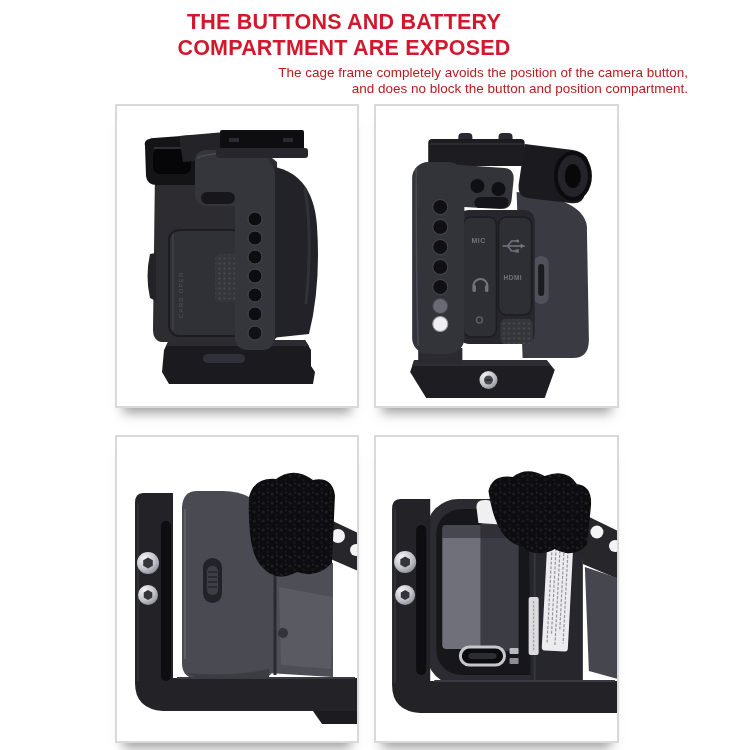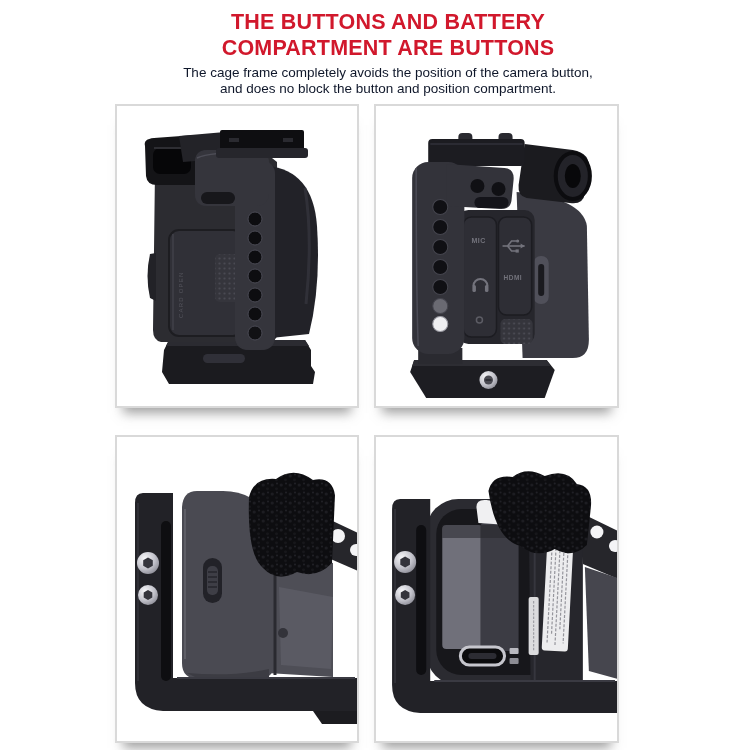--- a/index.html
+++ b/index.html
@@ -1,22 +1,22 @@
 <!DOCTYPE html>
 <html><head>
 <meta charset="utf-8">
 <style>
   html,body{margin:0;padding:0;background:#ffffff;}
   body{width:750px;height:750px;position:relative;overflow:hidden;
        font-family:"Liberation Sans", sans-serif;}
-  header{position:absolute;top:0;left:0;width:688px;text-align:center;padding-left:44px;}
+  header{position:absolute;top:0;left:0;width:688px;text-align:center;}
   .title{margin:9px 0 4px 0;font-size:21.5px;line-height:26px;font-weight:bold;
          color:#d1182c;letter-spacing:0.2px;}
   .title span{display:block;}
-  .subtitle{margin:0;font-size:13.5px;line-height:15.5px;color:#0f172a;}
+  .subtitle{margin:0;font-size:13.5px;line-height:15.5px;color:#b91c1c;text-align:right;}
   .subtitle span{display:block;}
   .panel{position:absolute;margin:0;background:#fff;border:2px solid #d9d9d9;
          box-sizing:border-box;box-shadow:0 13px 11px -8px rgba(80,80,80,0.55);}
   .panel svg{display:block;width:100%;height:100%;}
   #p-tl{left:115px;top:104px;width:244px;height:304px;}
   #p-tr{left:374px;top:104px;width:245px;height:304px;}
   #p-bl{left:115px;top:435px;width:244px;height:308px;}
   #p-br{left:374px;top:435px;width:245px;height:308px;}
   .hidden-defs{position:absolute;width:0;height:0;}
   text{font-family:"Liberation Sans", sans-serif;}
@@ -40,21 +40,21 @@
       <circle cx="2.2" cy="3" r="1.6" fill="#1d1d22"></circle>
       <circle cx="6.5" cy="6.8" r="1.4" fill="#17171b"></circle>
       <circle cx="7" cy="1.5" r="1" fill="#212127"></circle>
     </pattern>
   </defs>
 </svg>
 
 <header>
   <h1 class="title">
     <span>THE BUTTONS AND BATTERY</span>
-    <span>COMPARTMENT ARE BUTTONS</span>
+    <span>COMPARTMENT ARE EXPOSED</span>
   </h1>
   <p class="subtitle">
     <span>The cage frame completely avoids the position of the camera button,</span>
     <span>and does no block the button and position compartment.</span>
   </p>
 </header>
 
 <figure class="panel" id="p-tl">
   <svg viewBox="0 0 240 300" preserveAspectRatio="none">
     <rect width="240" height="300" fill="#ffffff"></rect>

